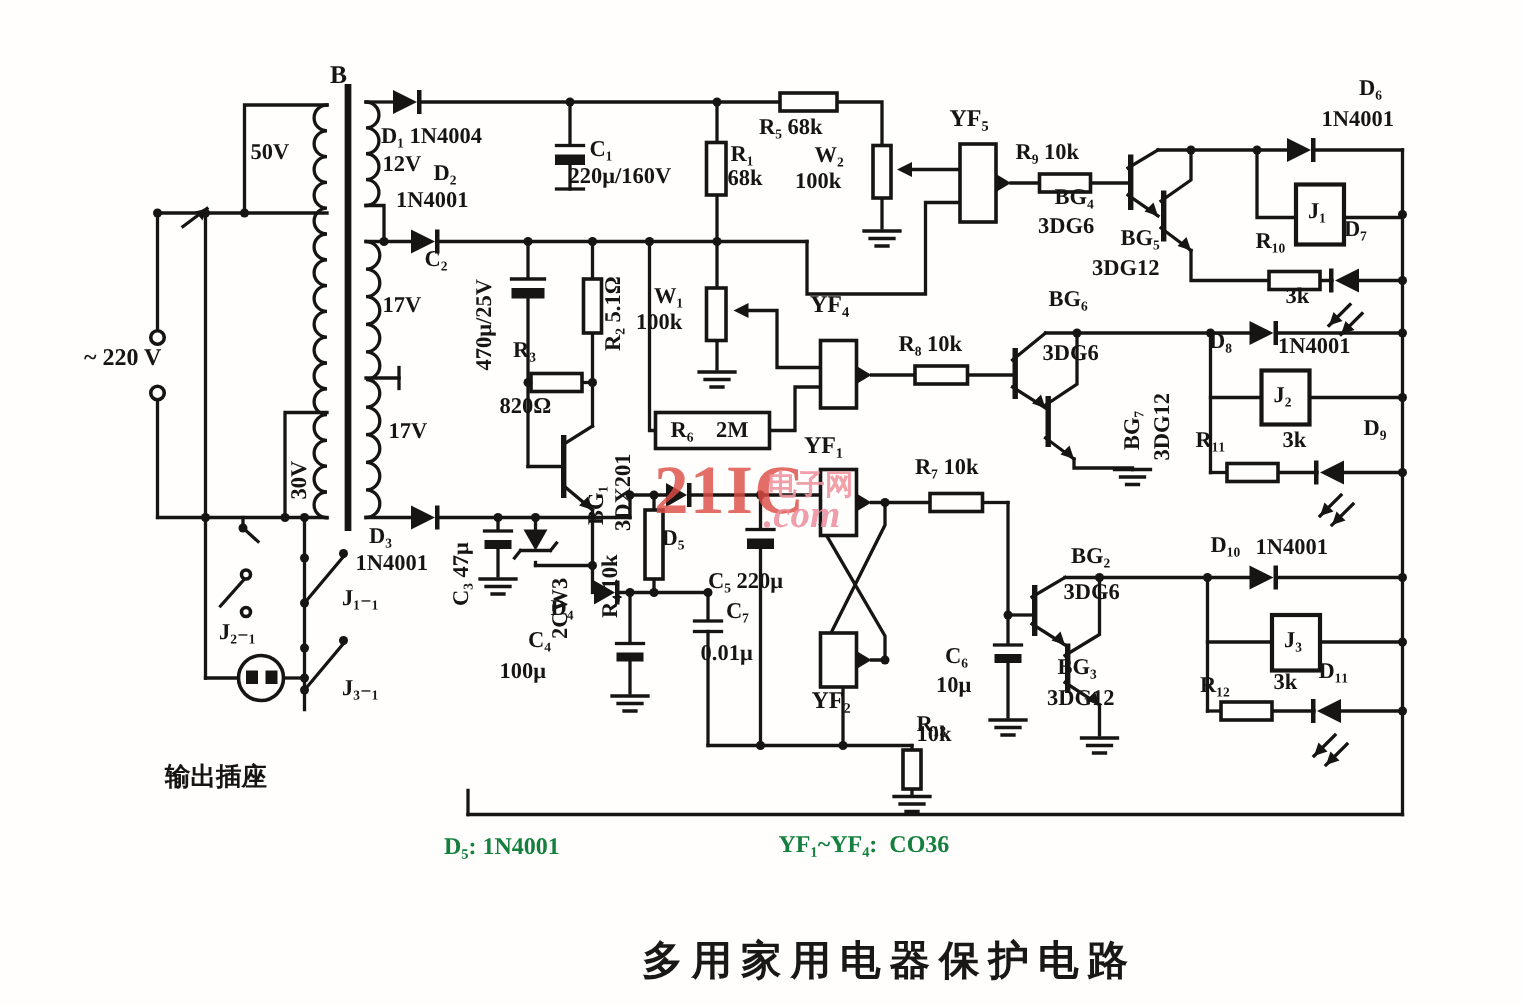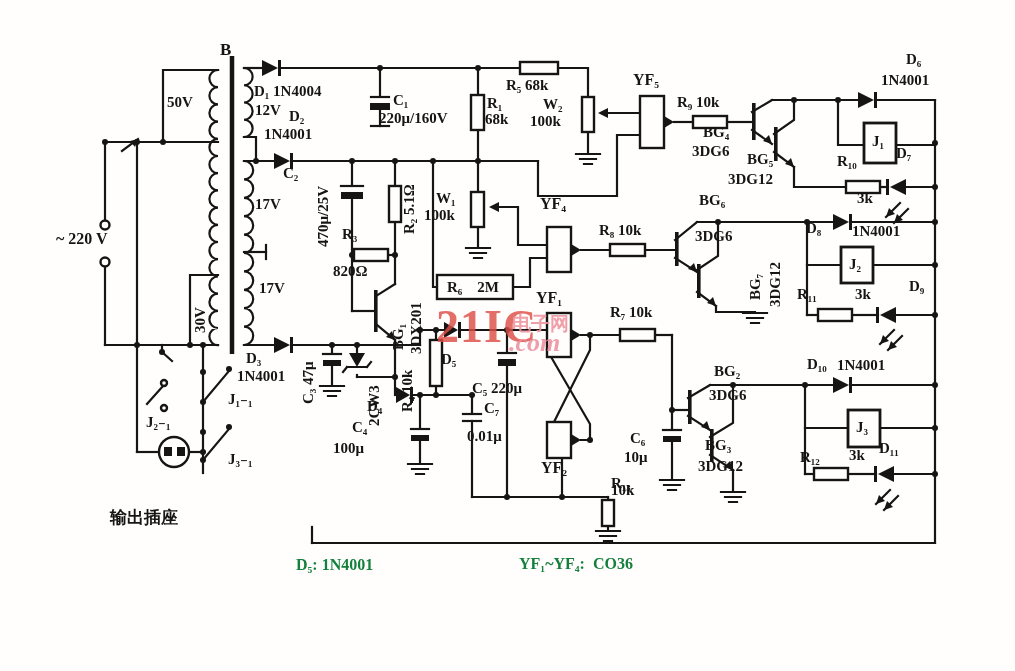--- a/index.html
+++ b/index.html
@@ -442,14 +442,15 @@
       <span class="lbl" style="left: 228px; top: 452px;">J₃₋₁</span>
       <span class="lbl cjk" style="left: 110px; top: 467px; font-size: 17px;">输出插座</span>
     </div>
 
 <div class="wm wm-main" style="left:436px;top:304px;">21IC</div>
 <div class="wm wm-cn" style="left:512px;top:314px;">电子网</div>
 <div class="wm wm-com" style="left:509px;top:330px;">.com</div>
 
 <div class="note" style="left:296px;top:556px;">D₅: 1N4001</div>
 <div class="note" style="left:519px;top:555px;">YF₁~YF₄:  CO36</div>
+<div class="title" style="left:428px;top:622px;">多用家用电器保护电路</div>
 
 </div>
 
 </body></html>

